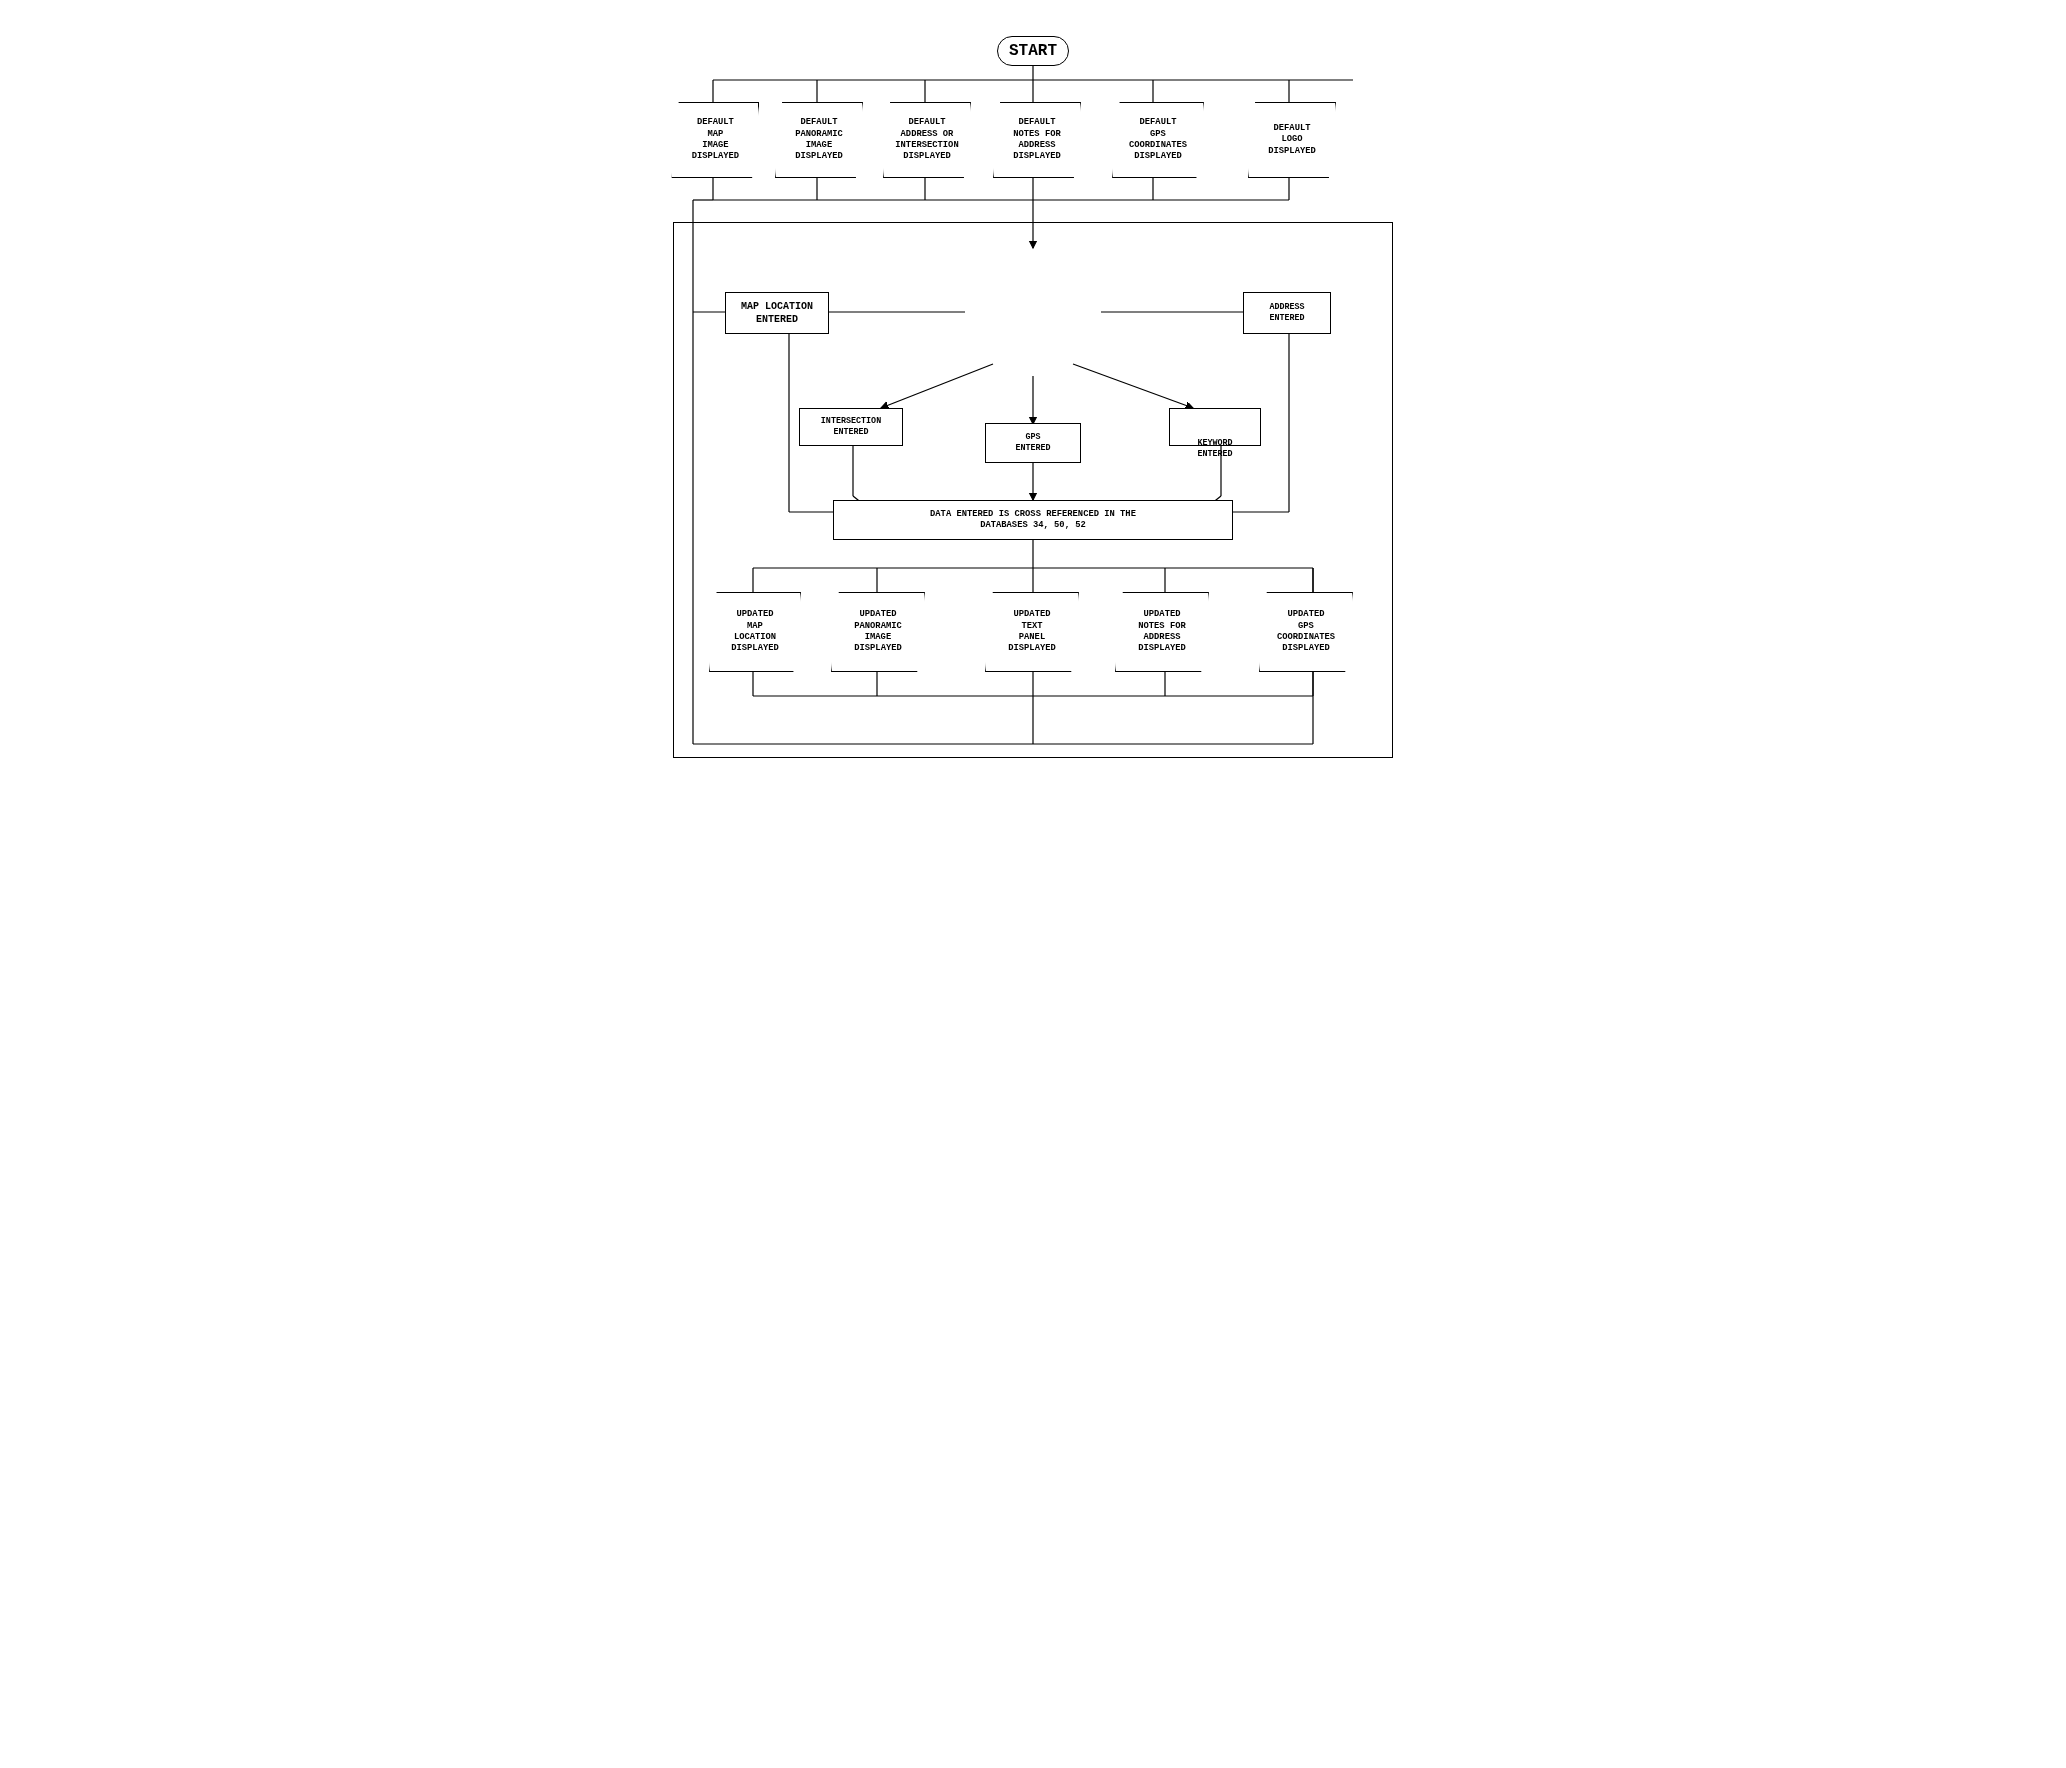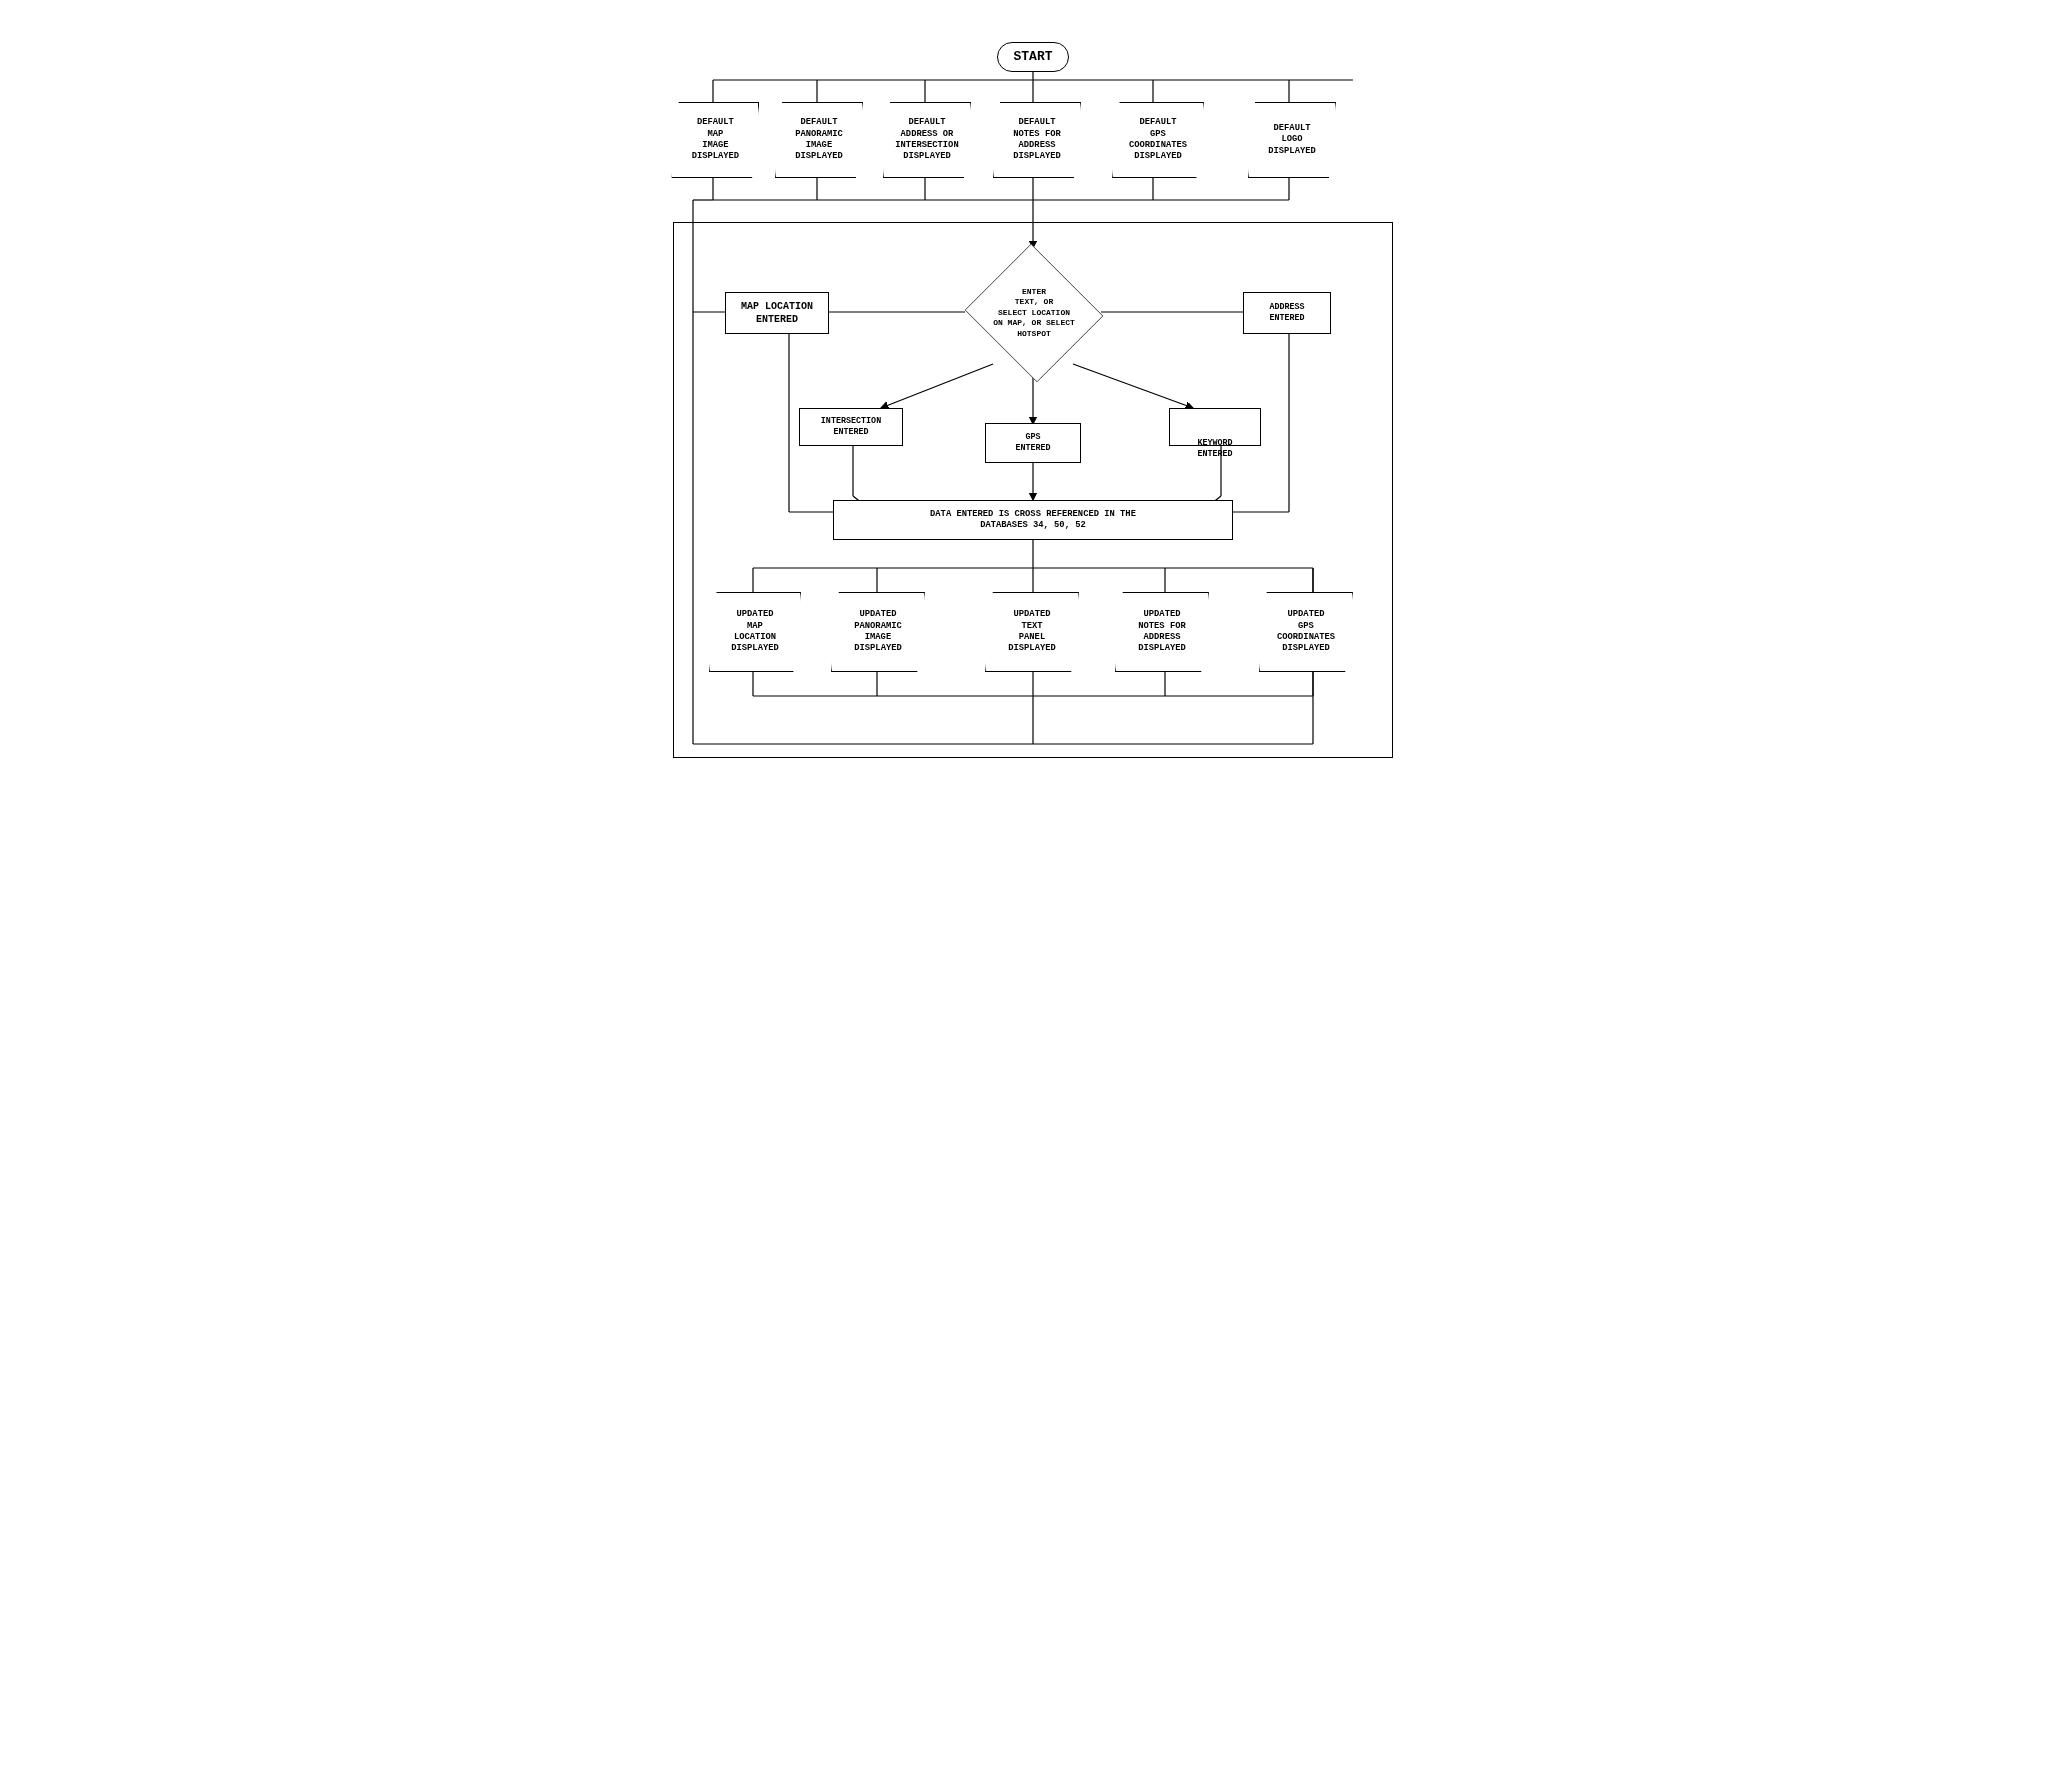--- a/index.html
+++ b/index.html
@@ -174,21 +174,21 @@
     <line x1="130" y1="850" x2="830" y2="850"></line>
 
     <line x1="480" y1="850" x2="480" y2="910"></line>
     <line x1="55" y1="910" x2="830" y2="910"></line>
 
     <line x1="830" y1="910" x2="830" y2="690"></line>
 
     <line x1="55" y1="370" x2="100" y2="370"></line>
   </svg>
 
-  <div class="node node-rounded" style="left:348px; top:26px; width:72px; height:30px; font-size:13px;">
+  <div class="node node-rounded" style="left:348px; top:20px; width:72px; height:30px; font-size:16px;">
     <span>START</span>
   </div>
 
   <div class="node node-parallelogram" style="left:22.4px; top:86px; width:88px; height:76px;">
     <span style="white-space:pre-line;">DEFAULT
 MAP
 IMAGE
 DISPLAYED</span>
   </div>
 
@@ -219,30 +219,20 @@
 COORDINATES
 DISPLAYED</span>
   </div>
 
   <div class="node node-parallelogram" style="left:599px; top:86px; width:88px; height:76px;">
     <span style="white-space:pre-line;">DEFAULT
 LOGO
 DISPLAYED</span>
   </div>
 
-  <div class="node node-diamond" style="left:312px; top:230px; width:146px; height:134px;">
-    <div class="diamond-shape"></div>
-    <div class="diamond-inner">
-      <span style="white-space:pre-line; font-size:8px;">ENTER
-TEXT, OR
-SELECT LOCATION
-ON MAP, OR SELECT
-HOTSPOT</span>
-    </div>
-  </div>
 
   <div class="node" style="left:76px; top:276px; width:104px; height:42px; font-size:10px;">
     <span style="white-space:pre-line;">MAP LOCATION
 ENTERED</span>
   </div>
 
   <div class="node" style="left:594px; top:276px; width:88px; height:42px; font-size:8.4px;">
     <span style="white-space:pre-line;">ADDRESS
 ENTERED</span>
   </div>

